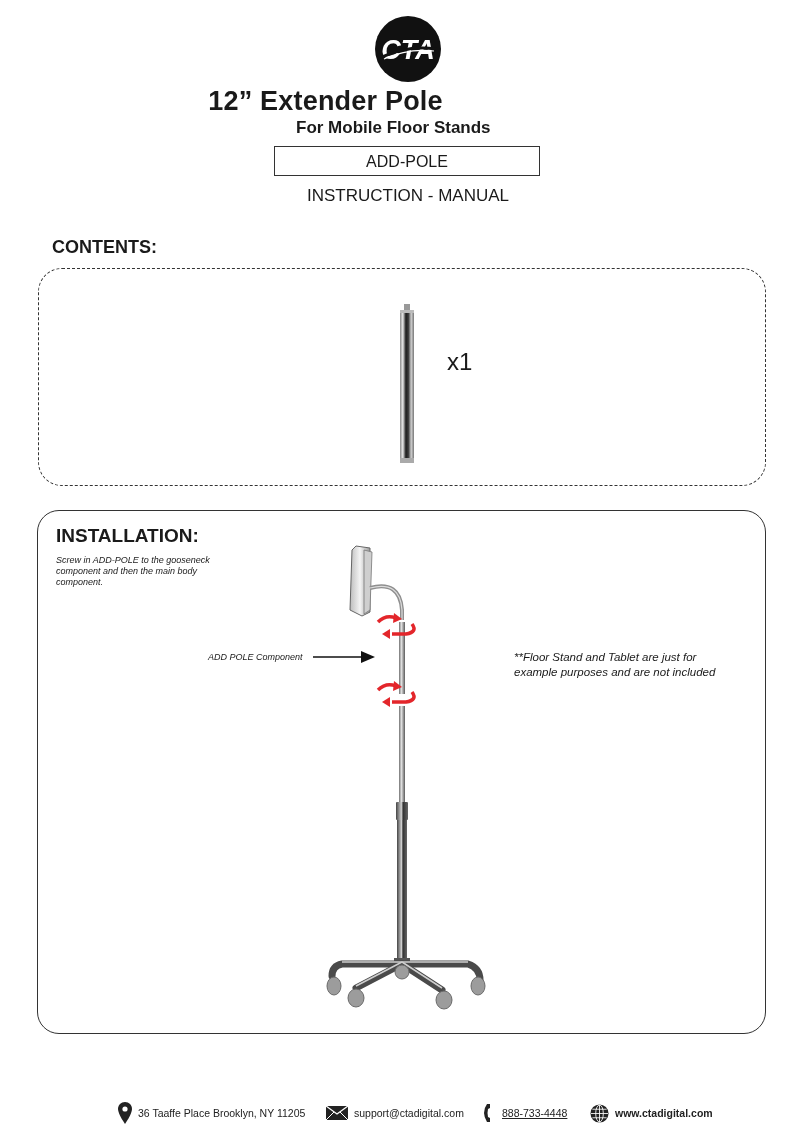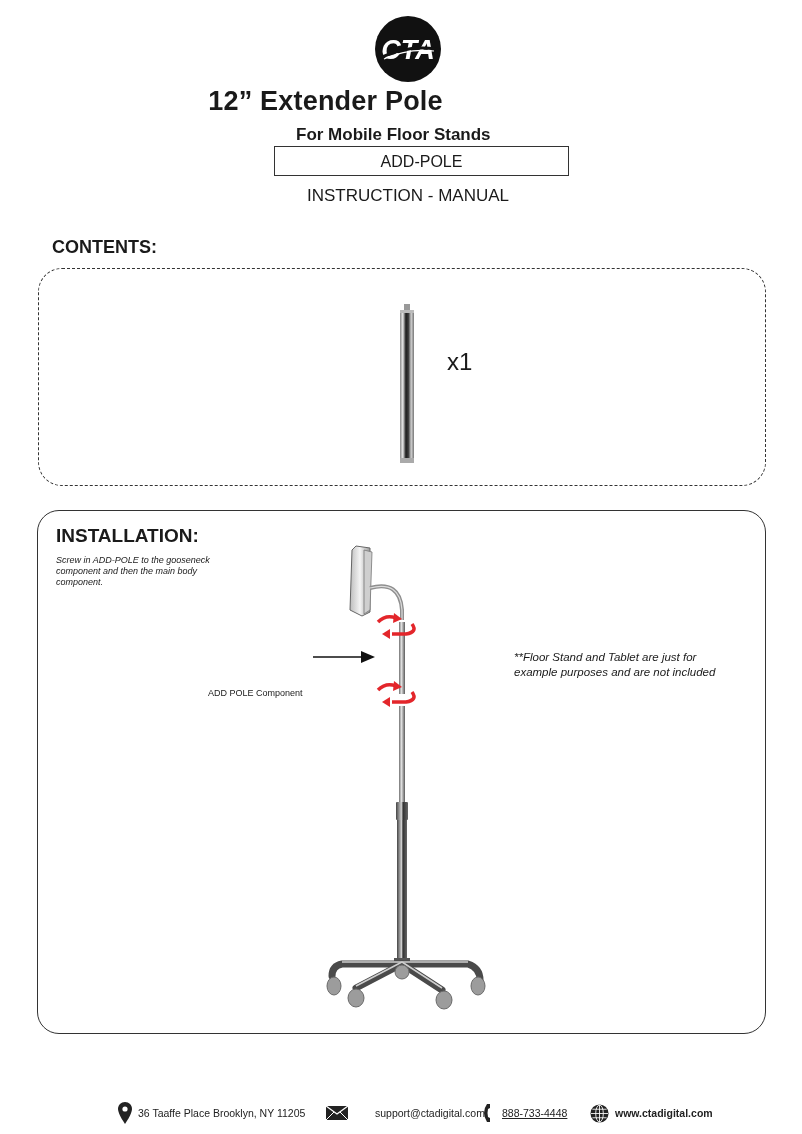--- a/index.html
+++ b/index.html
@@ -3,38 +3,38 @@
 <meta charset="utf-8">
 <style>
   html, body { margin: 0; padding: 0; background: #ffffff; }
   body { width: 802px; height: 1134px; position: relative; overflow: hidden;
          font-family: "Liberation Sans", sans-serif; color: #1a1a1a; }
   .abs { position: absolute; }
 
   
   .logo { left: 374px; top: 15px; width: 68px; height: 68px; }
   .title { left: 0; width: 651px; top: 86px; text-align: center; font-size: 27px; font-weight: bold; letter-spacing: 0.2px; }
-  .subtitle { left: 296px; top: 118px; font-size: 17px; font-weight: bold; margin-top: 7px; }
-  .model-box { left: 274px; top: 146px; width: 295px; height: 30px; border: 1px solid #333;
+  .subtitle { left: 296px; top: 118px; font-size: 17px; font-weight: bold; }
+  .model-box { left: 274px; top: 146px; width: 266px; height: 30px; border: 1px solid #333;
                box-sizing: border-box; text-align: center; line-height: 29px; font-size: 16px; }
   .doc-type { left: 0; width: 816px; top: 186px; text-align: center; font-size: 17px; }
 
   
   .contents-heading { left: 52px; top: 237px; font-size: 18px; font-weight: bold; }
   .contents-box { left: 38px; top: 268px; width: 728px; height: 218px; box-sizing: border-box;
                   border: 1.5px dashed #333; border-radius: 24px; }
   .pole-img { left: 395px; top: 304px; width: 24px; height: 160px; }
   .qty { left: 447px; top: 348px; font-size: 24px; }
 
   
   .install-box { left: 37px; top: 510px; width: 729px; height: 524px; box-sizing: border-box;
                  border: 1.5px solid #333; border-radius: 22px; }
   .install-heading { left: 56px; top: 525px; font-size: 19px; font-weight: bold; }
   .install-text { left: 56px; top: 555px; width: 180px; font-size: 9px; font-style: italic; line-height: 11px; }
-  .callout-label { left: 208px; top: 688px; font-size: 9px; }
+  .callout-label { left: 208px; top: 652px; font-size: 9px; font-style: italic; }
   .callout-arrow { left: 313px; top: 650px; width: 62px; height: 14px; }
   .note { left: 514px; top: 650px; width: 220px; font-size: 11.5px; font-style: italic; line-height: 15px; }
   .stand-img { left: 320px; top: 540px; width: 180px; height: 480px; }
 
   
   .footer { left: 0; top: 1100px; width: 802px; height: 28px; }
   .f-item { position: absolute; top: 0; height: 26px; display: flex; align-items: center; font-size: 10.5px; color: #222; }
   .f-item svg { margin-right: 6px; }
 </style>
 </head>
@@ -162,21 +162,21 @@
 </div>
 
 <div class="abs footer">
   <div class="f-item" style="left:118px;">
     <svg width="14" height="22" viewBox="0 0 14 22">
       <path d="M7 0 C3 0 0 3 0 7 C0 12 7 22 7 22 C7 22 14 12 14 7 C14 3 11 0 7 0 Z" fill="#222"></path>
       <circle cx="7" cy="7" r="2.6" fill="#fff"></circle>
     </svg>
     <span>36 Taaffe Place Brooklyn, NY 11205</span>
   </div>
-  <div class="f-item" style="left:326px;gap:21px;">
+  <div class="f-item" style="left:326px;">
     <svg width="22" height="14" viewBox="0 0 22 14">
       <rect x="0" y="0" width="22" height="14" fill="#222"></rect>
       <path d="M0 0 L11 8 L22 0" stroke="#fff" stroke-width="1.3" fill="none"></path>
       <path d="M0 14 L8 6 M22 14 L14 6" stroke="#fff" stroke-width="1" fill="none"></path>
     </svg>
     <span>support@ctadigital.com</span>
   </div>
   <div class="f-item" style="left:484px;text-decoration:underline;">
     <svg width="12" height="20" viewBox="0 0 12 20">
       <path d="M3 1 L6 1 L6 5 L4 6 Q3 10 4 14 L6 15 L6 19 L3 19 Q0 14 0 10 Q0 5 3 1 Z" fill="#222"></path>

